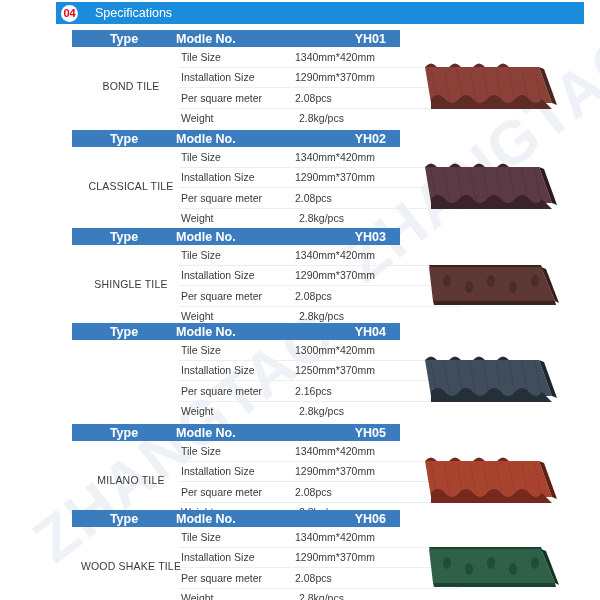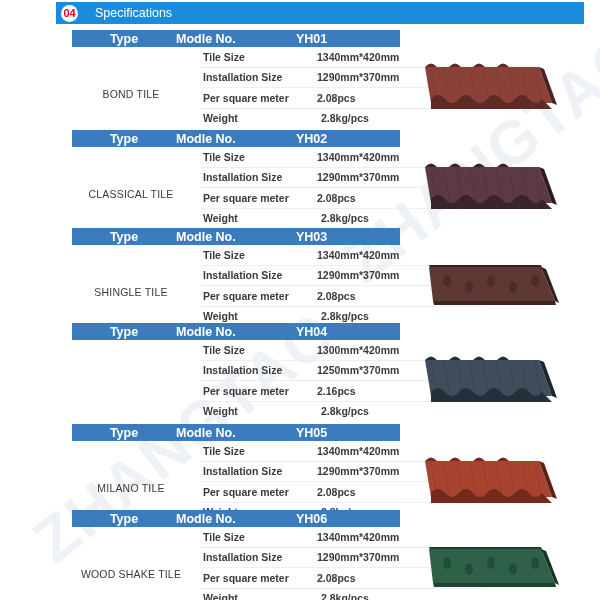--- a/index.html
+++ b/index.html
@@ -83,46 +83,45 @@
     height: 17px;
     background: #3b7cbf;
     display: flex;
     align-items: center;
     color: #ffffff;
     font-weight: bold;
     font-size: 12.5px;
   }
   .bh-type  { width: 104px; text-align: center; }
   .bh-model { width: 120px; text-align: left; }
-  .bh-code  { width: 90px;  text-align: left; }
+  .bh-code  { width: 90px;  text-align: right; }
 
   .block-body {
     position: relative;
     height: 78px;
   }
   .type-name {
     position: absolute;
     left: 0;
-    top: 8px;
+    top: 0;
     width: 118px;
     height: 78px;
     display: flex;
     align-items: center;
     justify-content: center;
     font-size: 10.5px;
     color: #3a3a3a;
     text-align: center;
     letter-spacing: 0.2px;
   }
   .spec-list {
     position: absolute;
-    left: 129px;
+    left: 107px;
     top: 0;
     width: 282px;
-    font-weight: bold;
   }
   .spec-row {
     display: flex;
     height: 19.5px;
     align-items: center;
     border-bottom: 1px solid #eceff2;
   }
   .spec-row:last-child { border-bottom: none; }
   .spec-label {
     width: 112px;

